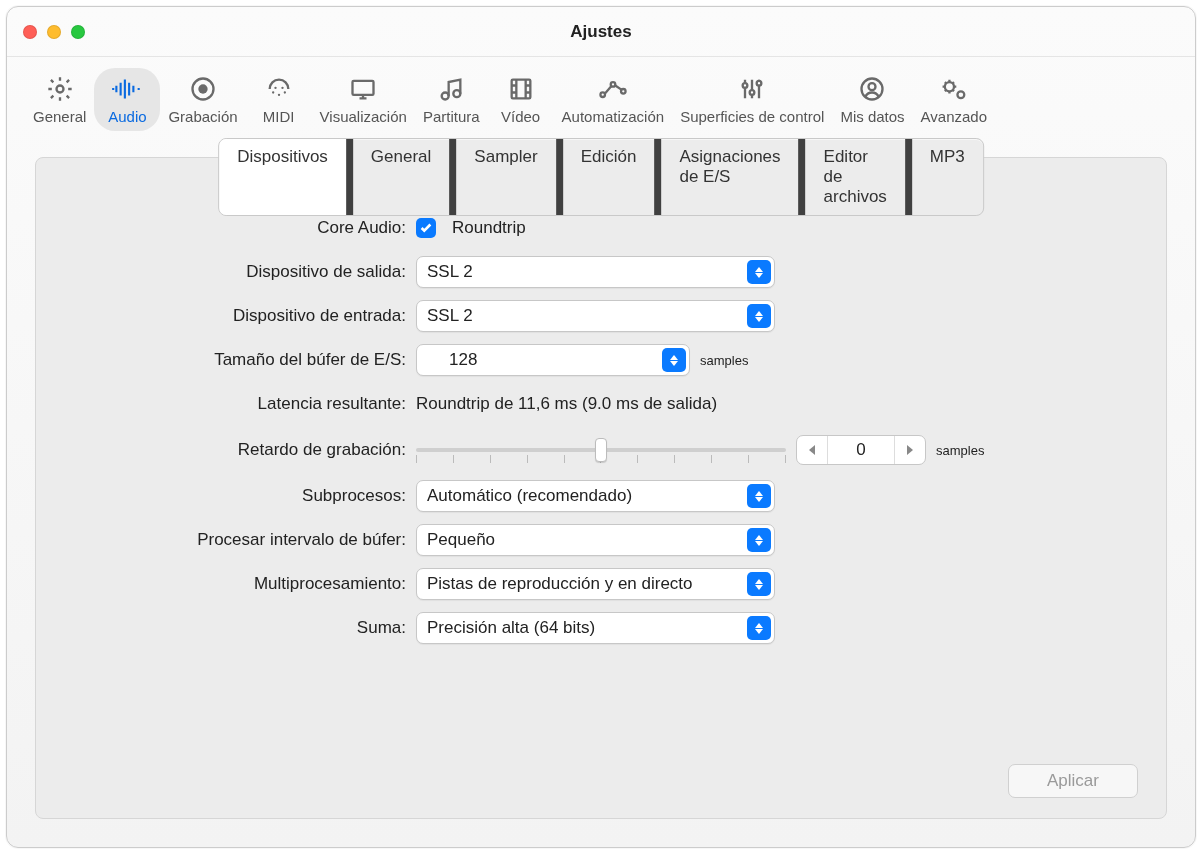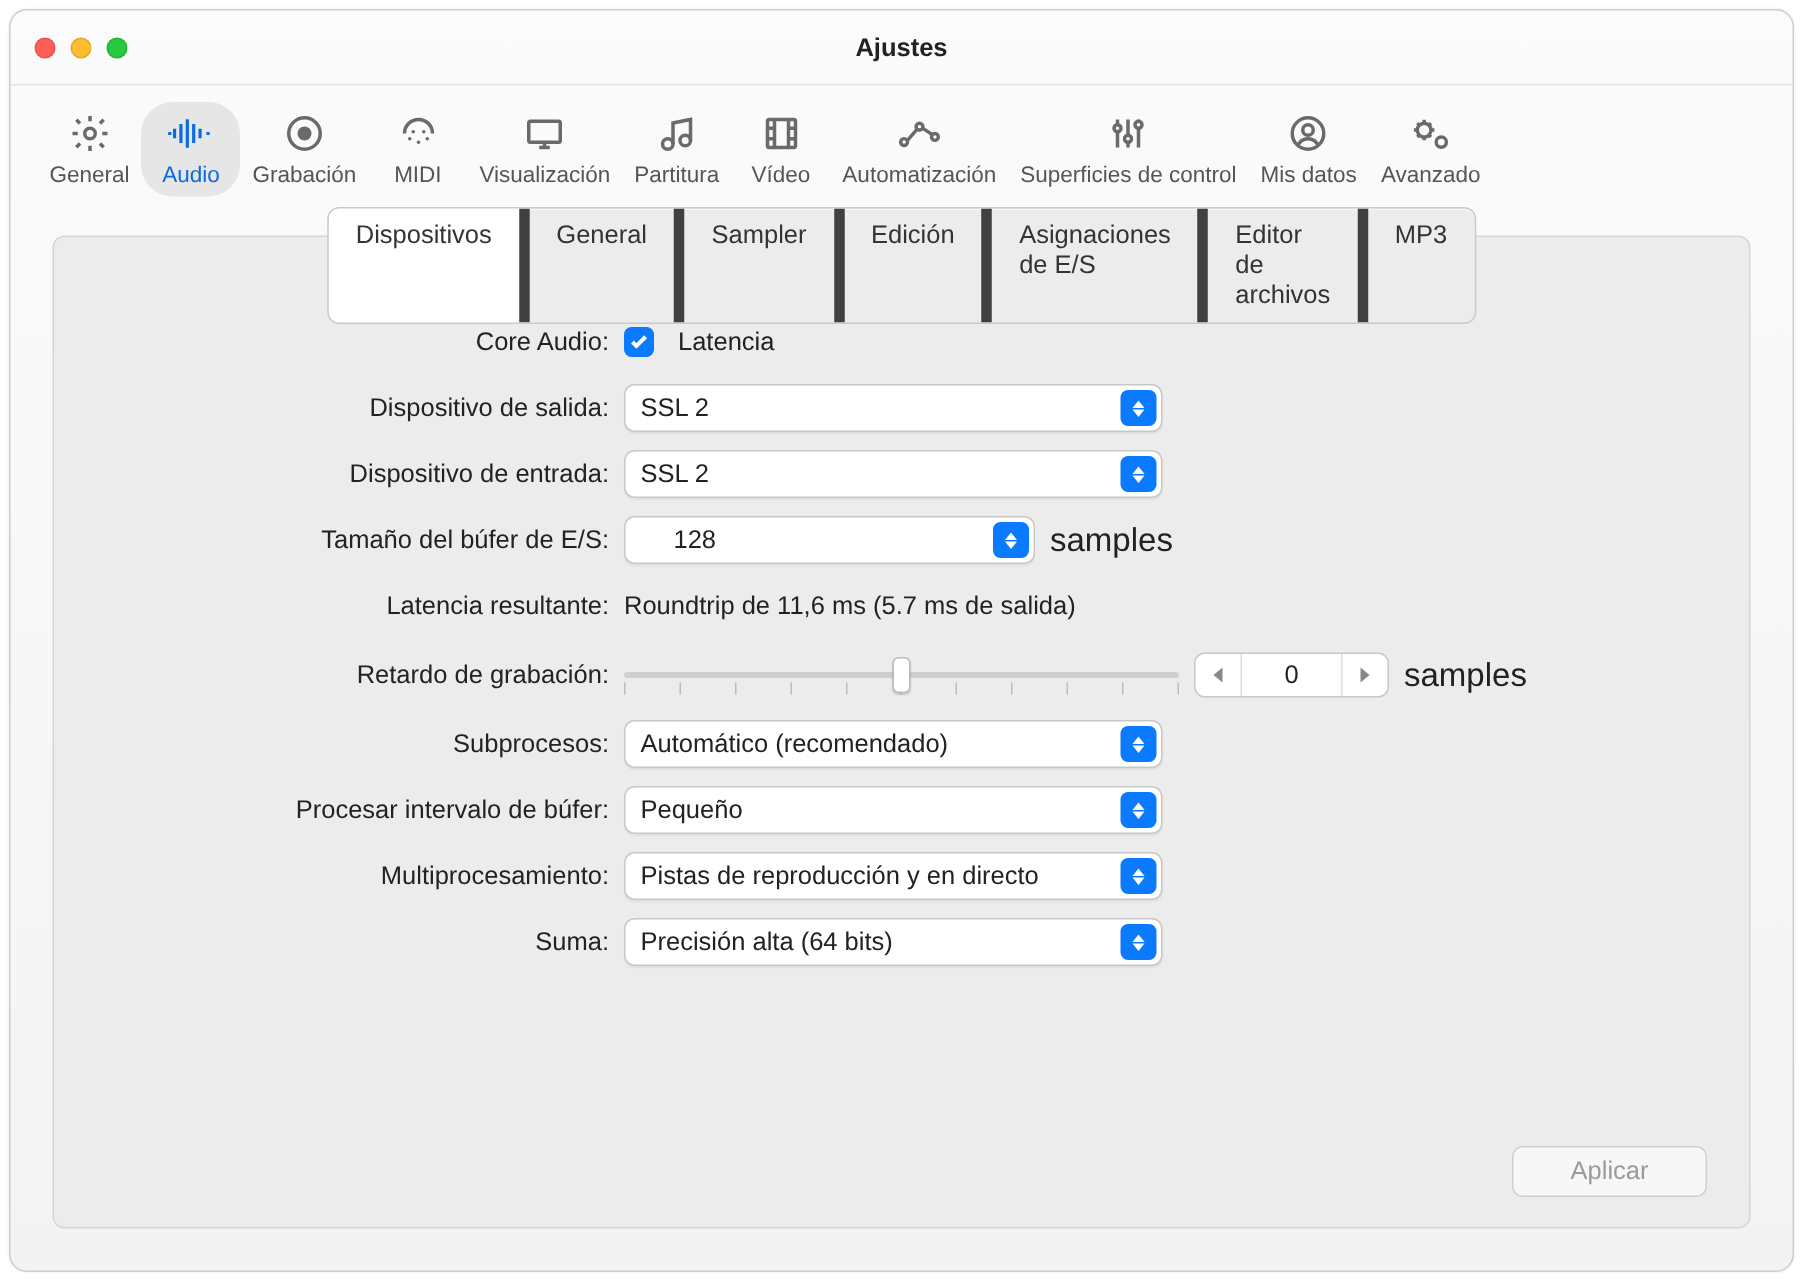--- a/index.html
+++ b/index.html
@@ -48,21 +48,21 @@
 
   .popup { position:relative; width:359px; height:32px; background:#fff; border:1px solid #c7c7c7; border-radius:7px;
            display:flex; align-items:center; padding:0 34px 0 10px; font-size:17px; box-shadow:0 1px 1px rgba(0,0,0,0.05);}
   .popup .caps { position:absolute; right:3px; top:3px; bottom:3px; width:24px; background:#0a7aff; border-radius:5px;
                  display:flex; flex-direction:column; align-items:center; justify-content:center; gap:1px;}
   .popup .caps::before, .popup .caps::after { content:""; width:0; height:0; border-left:4px solid transparent; border-right:4px solid transparent;}
   .popup .caps::before { border-bottom:5px solid #fff; }
   .popup .caps::after  { border-top:5px solid #fff; }
   .popup.narrow { width:274px;padding-left:32px; }
 
-  .unit { font-size:22px; color:#222; }
+  .unit { font-size:13px; color:#222; }
 
   .slider-wrap { position:relative; width:370px; height:30px; display:flex; align-items:center; }
   .slider-track { position:absolute; left:0; right:0; top:50%; height:4px; background:#cfcfcf; border-radius:2px; transform:translateY(-50%);}
   .slider-ticks { position:absolute; left:0; right:0; top:20px; display:flex; justify-content:space-between; }
   .slider-ticks span { width:1px; height:8px; background:#bbb; display:block; }
   .slider-thumb { position:absolute; left:50%; top:50%; width:12px; height:24px; background:#fff; border:1px solid #bcbcbc; border-radius:4px; transform:translate(-50%,-50%); box-shadow:0 1px 1px rgba(0,0,0,0.15);}
 
   .stepper { width:130px; height:30px; border:1px solid #c7c7c7; background:#fff; border-radius:7px; display:flex; align-items:center; overflow:hidden;}
   .stepper .stbtn { width:30px; height:100%; display:flex; align-items:center; justify-content:center; color:#666; }
   .stepper .stbtn.left::after { content:""; border-top:5px solid transparent; border-bottom:5px solid transparent; border-right:6px solid #888;}
@@ -214,21 +214,21 @@
     <div class="form">
 
       <div class="row">
         <div class="lblcol">Core Audio:</div>
         <div class="ctlcol">
           <div class="checkbox">
             <svg viewBox="0 0 16 16" width="14" height="14">
                 <path d="M3 8l3 3 7-7"></path>
               </svg>
           </div>
-          <span class="static">Latencia</span>
+          <span class="static">Roundtrip</span>
         </div>
       </div>
 
       <div class="row">
         <div class="lblcol">Dispositivo de salida:</div>
         <div class="ctlcol">
           <div class="popup">
             <span>SSL 2</span>
             <div class="caps"></div>
           </div>
@@ -252,21 +252,21 @@
             <span>128</span>
             <div class="caps"></div>
           </div>
           <span class="unit">samples</span>
         </div>
       </div>
 
       <div class="row">
         <div class="lblcol">Latencia resultante:</div>
         <div class="ctlcol">
-          <span class="static">Roundtrip de 11,6 ms (5.7 ms de salida)</span>
+          <span class="static">Roundtrip de 11,6 ms (9.0 ms de salida)</span>
         </div>
       </div>
 
       <div class="row tall">
         <div class="lblcol">Retardo de grabación:</div>
         <div class="ctlcol">
           <div class="slider-wrap">
             <div class="slider-track"></div>
             <div class="slider-ticks">
                 <span></span>

